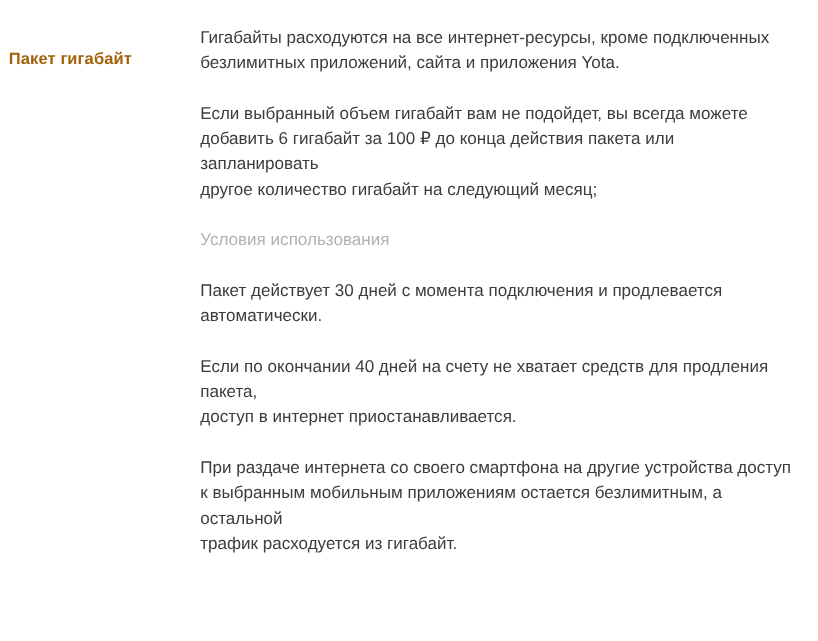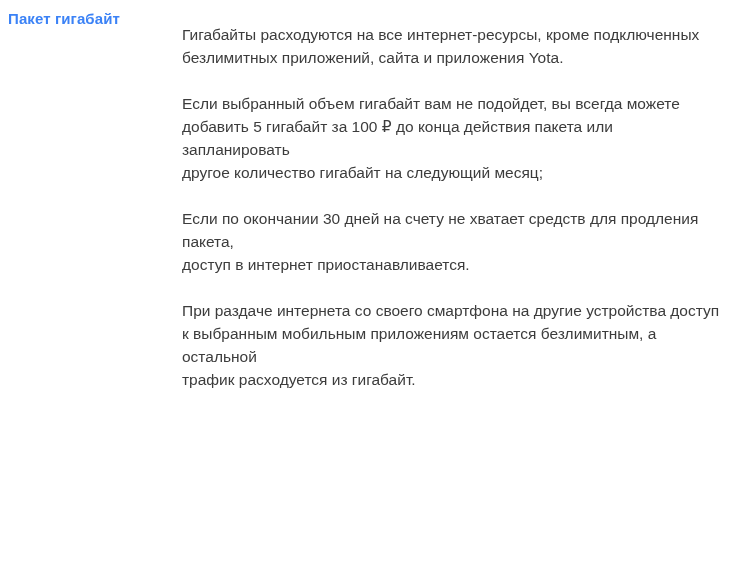--- a/index.html
+++ b/index.html
@@ -17,23 +17,24 @@
   .row {
     display: flex;
     align-items: flex-start;
     padding: 7px 0 0 8px;
   }
   .label-col {
     width: 174px;
     flex-shrink: 0;
     font-size: 15px;
     font-weight: bold;
-    color: #3b82f6;
+    color: #a16207;
     line-height: 23px;
     letter-spacing: 0.1px;
+    margin-top: 35px;
   }
   .content-col {
     width: 540px;
     font-size: 15.5px;
     line-height: 23px;
     color: #3c3c3c;
   }
   .content-col p {
     margin: 16px 0 23px 0;
     white-space: pre-line;
@@ -44,21 +45,24 @@
 </style>
 </head>
 <body>
 
 <div class="row">
   <div class="label-col">Пакет гигабайт</div>
   <div class="content-col">
     <p>Гигабайты расходуются на все интернет-ресурсы, кроме подключенных
 безлимитных приложений, сайта и приложения Yota.</p>
     <p>Если выбранный объем гигабайт вам не подойдет, вы всегда можете
-добавить 5 гигабайт за 100 ₽ до конца действия пакета или запланировать
+добавить 6 гигабайт за 100 ₽ до конца действия пакета или запланировать
 другое количество гигабайт на следующий месяц;</p>
-    <p>Если по окончании 30 дней на счету не хватает средств для продления пакета,
+    <p class="subheading">Условия использования</p>
+    <p>Пакет действует 30 дней с момента подключения и продлевается
+автоматически.</p>
+    <p>Если по окончании 40 дней на счету не хватает средств для продления пакета,
 доступ в интернет приостанавливается.</p>
     <p>При раздаче интернета со своего смартфона на другие устройства доступ
 к выбранным мобильным приложениям остается безлимитным, а остальной
 трафик расходуется из гигабайт.</p>
   </div>
 </div>
 
 </body></html>

